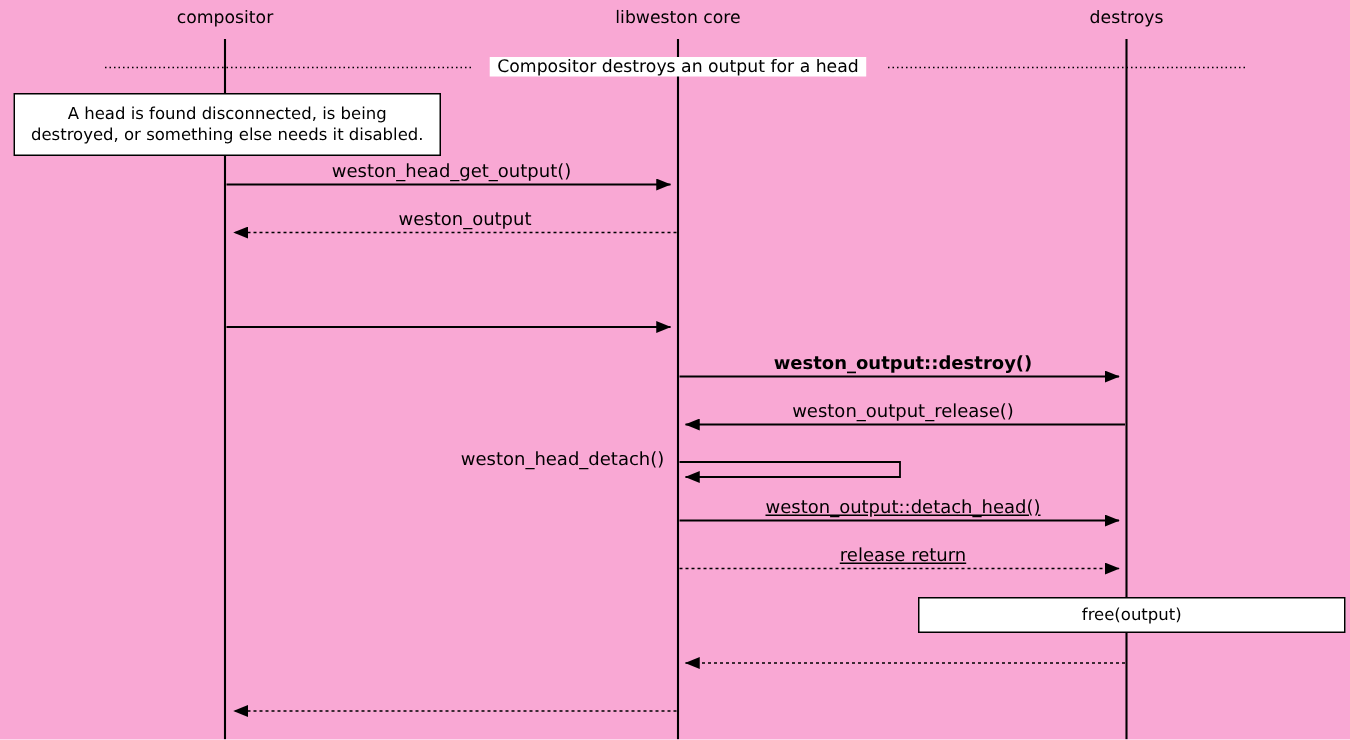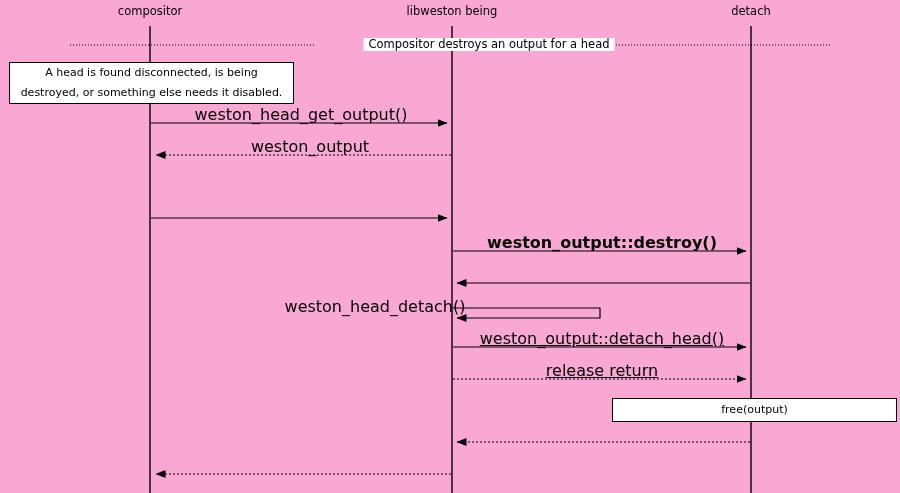--- a/index.html
+++ b/index.html
@@ -29,44 +29,43 @@
     color: #000000;
     white-space: nowrap;
     line-height: 13px;
   }
   .actor-label {
     font-size: 11.5px;
     text-align: center;
     transform: translateX(-50%);
   }
   .msg-label {
-    font-size: 16px;
+    font-size: 12px;
     text-align: center;
     transform: translateX(-50%);
   }
   .note {
     position: absolute;
     border: 1px solid #000000;
     background: #ffffff;
     font-size: 11px;
     color: #000000;
     box-sizing: border-box;
     display: flex;
     align-items: center;
     justify-content: center;
     text-align: center;
-    line-height: 20px;
+    line-height: 14px;
     padding: 2px 6px;
   }
   .sep-label {
     font-size: 11.5px;
     background: #ffffff;
     padding: 0 5px;
     transform: translateX(-50%);
-    margin-left: 37px;
   }
 </style>
 </head>
 <body>
 
 <div id="diagram">
 
   <svg width="900" height="493">
     <defs>
       <marker id="arrowFilled" markerWidth="10" markerHeight="8" refX="9.5" refY="4" orient="auto" markerUnits="userSpaceOnUse">
@@ -106,28 +105,29 @@
 
       <line x1="453" y1="379" x2="746" y2="379" stroke="#000000" stroke-width="1" stroke-dasharray="2,2" marker-end="url(#arrowFilled)"></line>
 
       <line x1="750" y1="442" x2="457" y2="442" stroke="#000000" stroke-width="1" stroke-dasharray="2,2" marker-end="url(#arrowFilled)"></line>
 
       <line x1="451" y1="474" x2="156" y2="474" stroke="#000000" stroke-width="1" stroke-dasharray="2,2" marker-end="url(#arrowFilled)"></line>
     </g>
   </svg>
 
   <div class="lbl actor-label" style="left:150px; top:5px;">compositor</div>
-  <div class="lbl actor-label" style="left:452px; top:5px;">libweston being</div>
-  <div class="lbl actor-label" style="left:751px; top:5px;">detach</div>
+  <div class="lbl actor-label" style="left:452px; top:5px;">libweston core</div>
+  <div class="lbl actor-label" style="left:751px; top:5px;">destroys</div>
 
   <div class="lbl sep-label" style="left:452px; top:38px;">Compositor destroys an output for a head</div>
 
   <div class="note" style="left:9px; top:62px; width:285px; height:42px;">A head is found disconnected, is being destroyed, or something else needs it disabled.</div>
   <div class="note" style="left:612px; top:398px; width:285px; height:24px;">free(output)</div>
 
   <div class="lbl msg-label" style="left:301px; top:108px;">weston_head_get_output()</div>
   <div class="lbl msg-label" style="left:301px; top:140px;margin-left:9px;">weston_output</div>
   <div class="lbl msg-label" style="left:602px; top:236px;font-weight:bold;">weston_output::destroy()</div>
+  <div class="lbl msg-label" style="left:602px; top:268px;">weston_output_release()</div>
   <div class="lbl msg-label" style="left:375px; top:300px;">weston_head_detach()</div>
   <div class="lbl msg-label" style="left:602px; top:332px;text-decoration:underline;">weston_output::detach_head()</div>
   <div class="lbl msg-label" style="left:602px; top:364px;text-decoration:underline;">release return</div>
 
 </div>
 
 </body></html>

